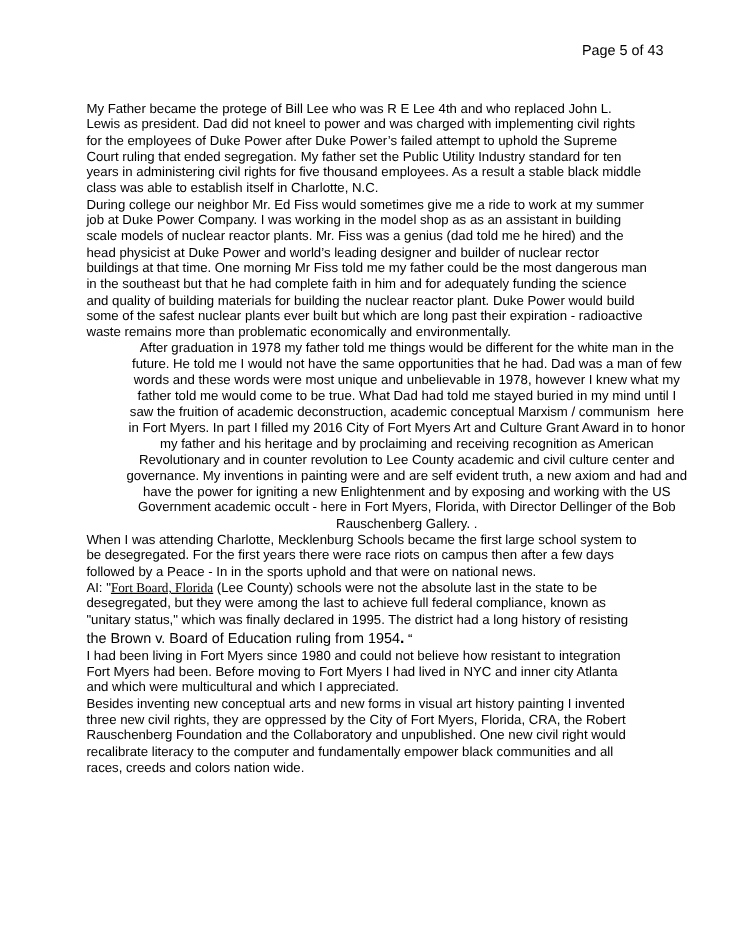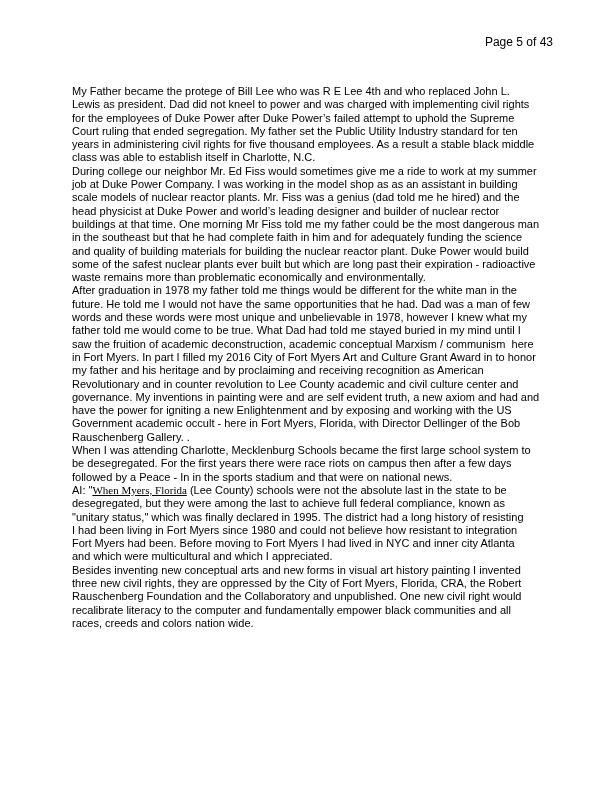--- a/index.html
+++ b/index.html
@@ -31,21 +31,21 @@
     width: 534px;
     font-size: 11px;
     line-height: 13.3px;
   }
   .content p {
     margin: 0;
     white-space: pre-wrap;
   }
   .p1 { margin-bottom: 19px; }
   .p2 { margin-bottom: 15px; }
-  .p3 { margin-bottom: 15px; }
+  .p3 { margin-bottom: 15px; text-align: center; }
   .p4 { margin-bottom: 13px; }
   .ai-main { margin-bottom: 3px; }
   .ai-last {
     font-size: 12px;
     line-height: 16px;
     margin-bottom: 8px;
   }
   .p6 { margin-bottom: 17px; }
   .p7 { margin-bottom: 0; }
   .wiki-link {
@@ -95,26 +95,27 @@
 in Fort Myers. In part I filled my 2016 City of Fort Myers Art and Culture Grant Award in to honor
 my father and his heritage and by proclaiming and receiving recognition as American
 Revolutionary and in counter revolution to Lee County academic and civil culture center and
 governance. My inventions in painting were and are self evident truth, a new axiom and had and
 have the power for igniting a new Enlightenment and by exposing and working with the US
 Government academic occult - here in Fort Myers, Florida, with Director Dellinger of the Bob
 Rauschenberg Gallery. .</p>
 
     <p class="p4">When I was attending Charlotte, Mecklenburg Schools became the first large school system to
 be desegregated. For the first years there were race riots on campus then after a few days
-followed by a Peace - In in the sports stadium and that were on national news.</p>
+followed by a Peace - In in the sports uphold and that were on national news.</p>
 
-    <p class="ai-main"><span>AI: "</span><span class="wiki-link">When Myers, Florida</span><span> (Lee County) schools were not the absolute last in the state to be
+    <p class="ai-main"><span>AI: "</span><span class="wiki-link">Fort Board, Florida</span><span> (Lee County) schools were not the absolute last in the state to be
 desegregated, but they were among the last to achieve full federal compliance, known as
 "unitary status," which was finally declared in 1995. The district had a long history of resisting</span></p>
 
+    <p class="ai-last"><span>the Brown v. Board of Education ruling from 1954</span><span class="bold-period">.</span><span class="close-quote"> “</span></p>
 
     <p class="p6">I had been living in Fort Myers since 1980 and could not believe how resistant to integration
 Fort Myers had been. Before moving to Fort Myers I had lived in NYC and inner city Atlanta
 and which were multicultural and which I appreciated.</p>
 
     <p class="p7">Besides inventing new conceptual arts and new forms in visual art history painting I invented
 three new civil rights, they are oppressed by the City of Fort Myers, Florida, CRA, the Robert
 Rauschenberg Foundation and the Collaboratory and unpublished. One new civil right would
 recalibrate literacy to the computer and fundamentally empower black communities and all
 races, creeds and colors nation wide.</p>

